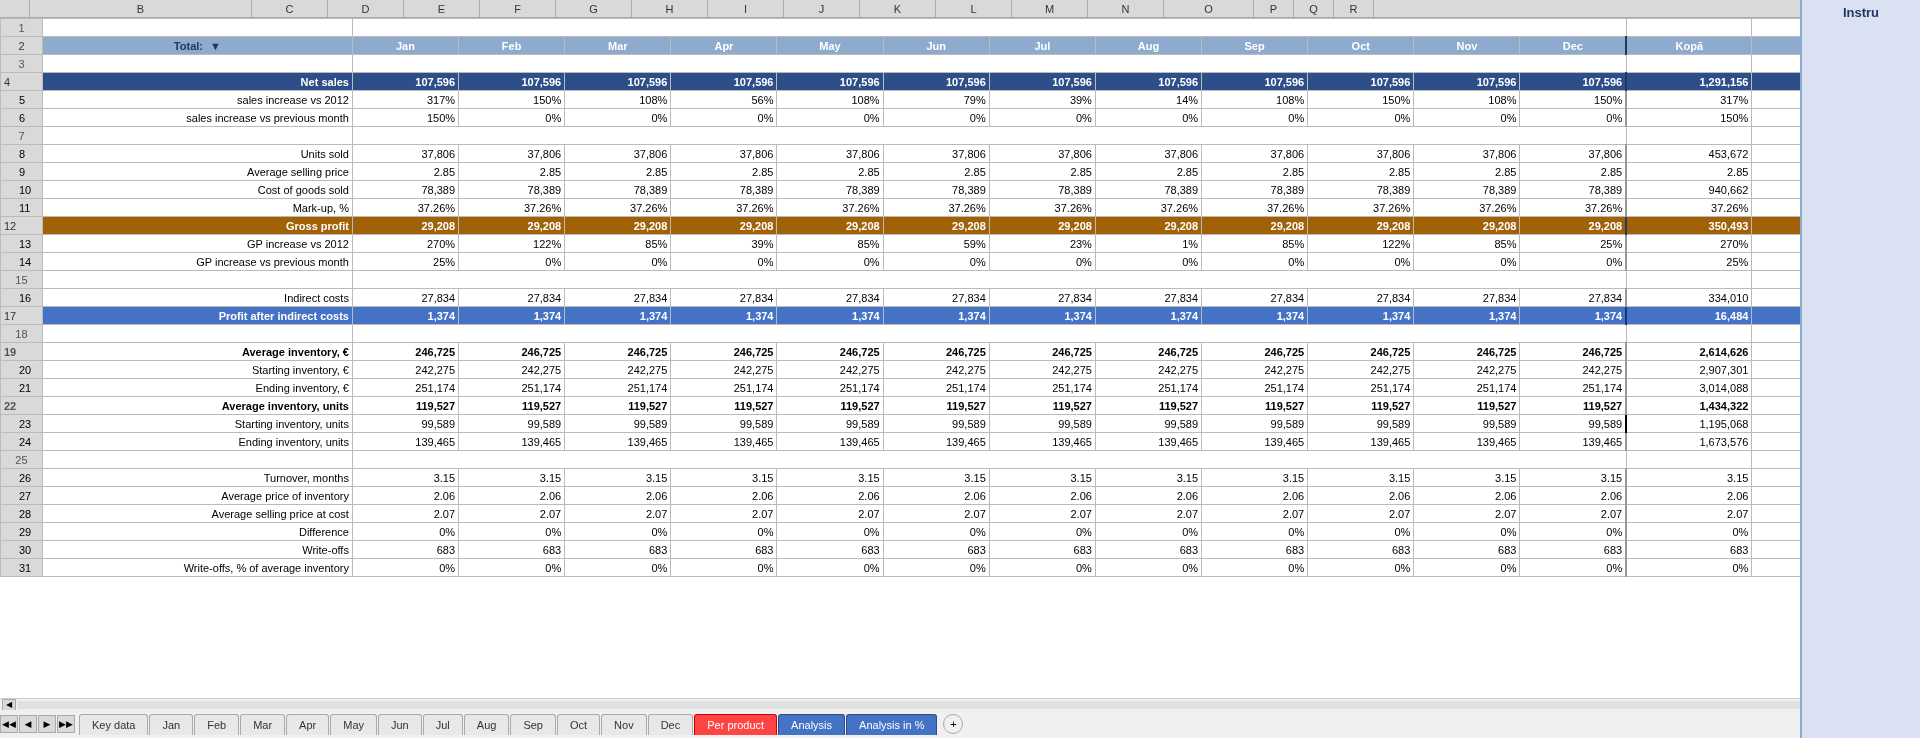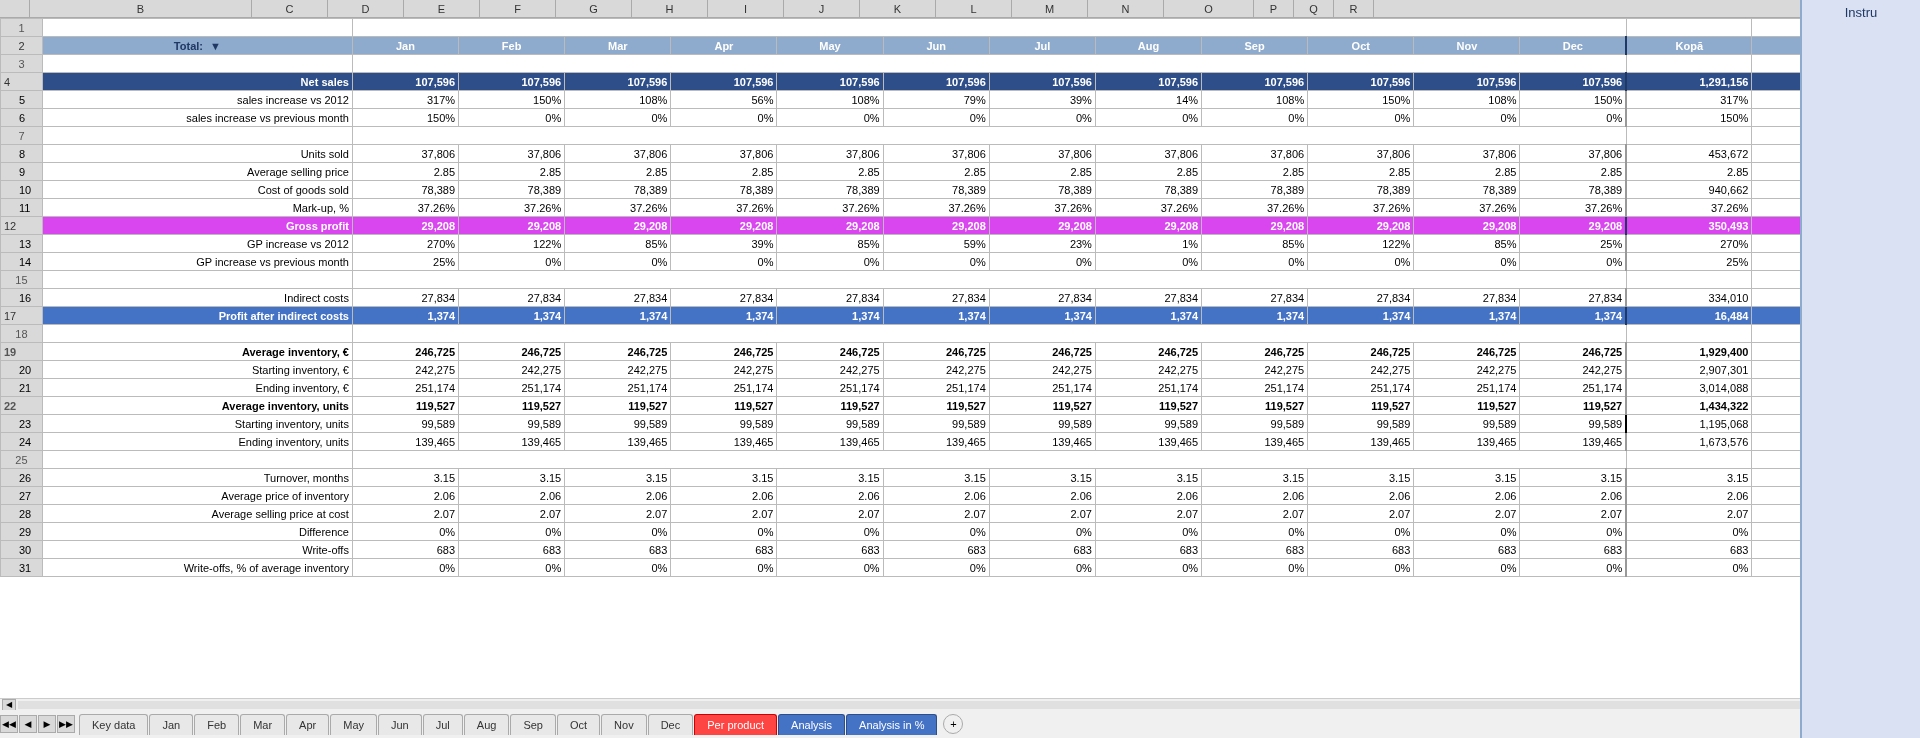--- a/index.html
+++ b/index.html
@@ -19,41 +19,41 @@
 
     
     .data-row td { text-align: right; color: #000; }
     .data-row td:first-child { text-align: left; padding-left: 18px; }
 
     
     .net-sales-row td { background: #2e4e8a; color: #fff; font-weight: bold; text-align: right; }
     .net-sales-row td:first-child { text-align: left; }
 
     
-    .gross-profit-row td { background: #d946ef; color: #fff; font-weight: bold; text-align: right; }
+    .gross-profit-row td { background: #a16207; color: #fff; font-weight: bold; text-align: right; }
     .gross-profit-row td:first-child { text-align: left; }
 
     
     .profit-row td { background: #4472c4; color: #fff; font-weight: bold; text-align: right; }
     .profit-row td:first-child { text-align: left; }
 
     
     .avg-inv-row td { font-weight: bold; text-align: right; }
     .avg-inv-row td:first-child { text-align: left; font-weight: bold; }
 
     
     .rn { width: 30px; text-align: center; color: #555; background: #d9d9d9; }
     .tab { padding: 4px 12px; border: 1px solid #aaa; border-bottom: none; background: #e8e8e8; cursor: pointer; font-size: 11px; color: #333; margin-right: 1px; border-radius: 3px 3px 0 0; }
     .tab-active-product { background: #ff4444; color: #fff; border-color: #cc0000; }
     .tab-active-analysis { background: #4472c4; color: #fff; border-color: #2e4e8a; }
     .add-tab { background: none; border: 1px solid #aaa; border-radius: 50%; width: 20px; height: 20px; display: flex; align-items: center; justify-content: center; cursor: pointer; margin-left: 5px; }
 
     
     .right-panel { position: absolute; right: 0; top: 0; width: 120px; background: #d9e1f2; border-left: 2px solid #8eaacc; height: 100%; display: flex; align-items: flex-start; justify-content: center; padding-top: 5px; }
-    .instr-label { font-size: 13px; font-weight: normal; color: #1f3864; }
+    .instr-label { font-size: 13px; font-weight: bold; color: #1f3864; }
 
     .main-content { display: flex; flex: 1; overflow: hidden; }
     .spreadsheet-body { flex: 1; overflow: hidden; }
 
     table { table-layout: fixed; }
     .col-a { width: 30px; }
     .col-b { width: 222px; }
     .col-c { width: 76px; }
     .col-d { width: 76px; }
     .col-e { width: 76px; }
@@ -466,21 +466,21 @@
           <td>246,725</td>
           <td>246,725</td>
           <td>246,725</td>
           <td>246,725</td>
           <td>246,725</td>
           <td>246,725</td>
           <td>246,725</td>
           <td>246,725</td>
           <td>246,725</td>
           <td>246,725</td>
-          <td style="border-left:2px solid #999;font-weight:bold;">1,929,400</td>
+          <td style="border-left:2px solid #999;font-weight:bold;">2,614,626</td>
           <td></td>
           <td></td>
           <td></td>
         </tr>
 
         <tr class="data-row">
           <td class="rn">20</td>
           <td style="padding-left:3px;">Starting inventory, €</td>
           <td>242,275</td>
           <td>242,275</td>

